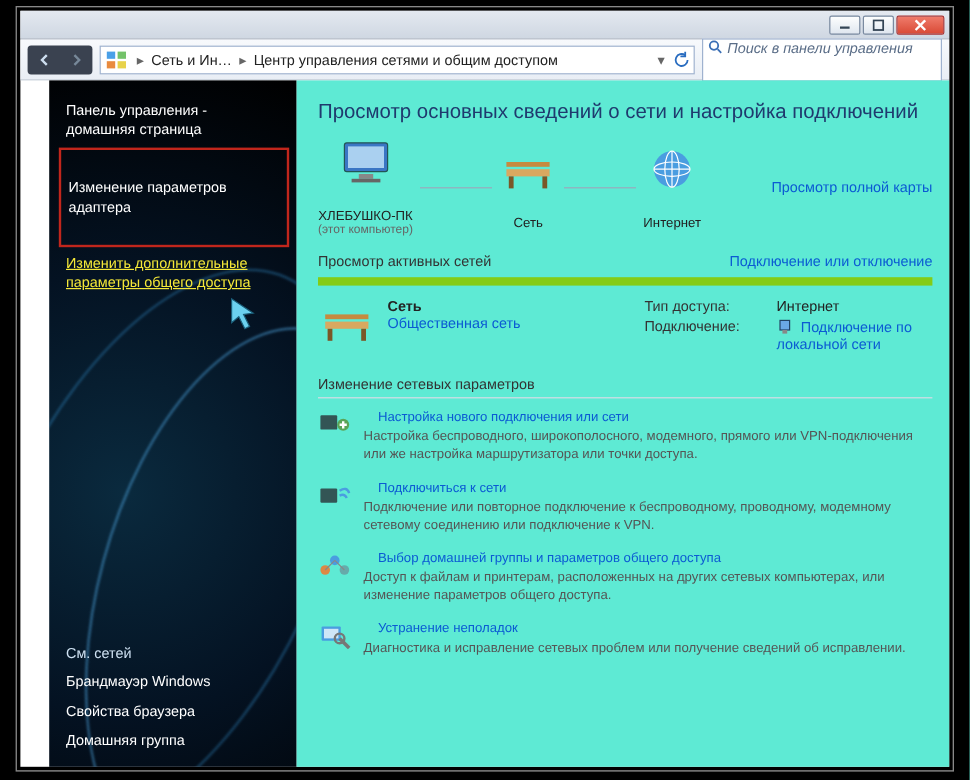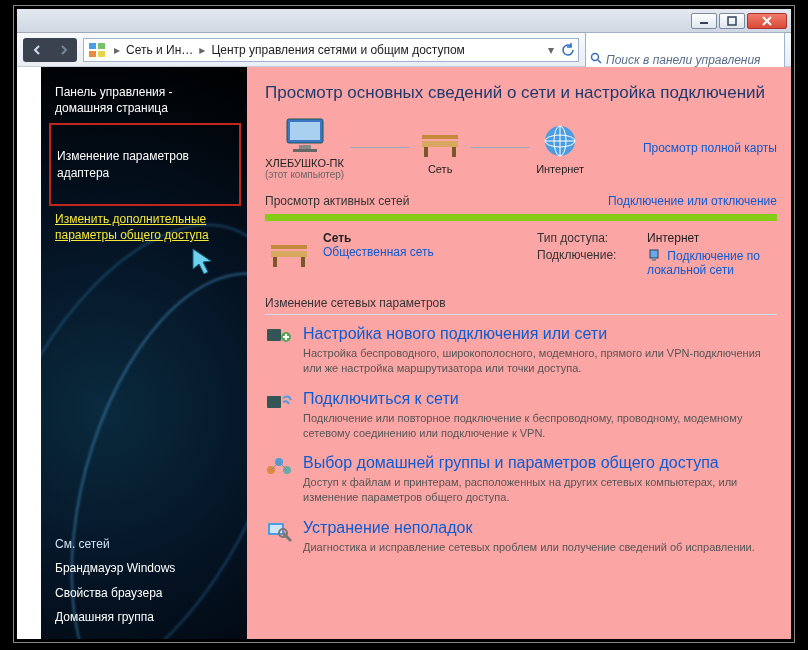--- a/index.html
+++ b/index.html
@@ -17,63 +17,63 @@
   .navbar { height: 34px; background: linear-gradient(#f7f9fc,#e9eef5); display:flex; align-items:center; padding: 0 6px; gap: 6px; border-bottom:1px solid #c4ccd8; }
   .navarrows { width: 54px; height: 24px; background:#3a4250; border-radius: 3px; display:flex; }
   .navarrows div { flex:1; display:flex; align-items:center; justify-content:center; color:#ccd; }
 
   .addressbar { flex:1; height: 24px; background:#fff; border:1px solid #9fb2cf; display:flex; align-items:center; font-size:12px; color:#222; }
   .addr-icon { width:18px; height:16px; margin:0 4px; }
   .addr-seg { padding:0 2px; white-space:nowrap; }
   .addr-chev { color:#666; padding:0 4px; }
   .addr-ref { width:20px; display:flex; align-items:center; justify-content:center; color:#2a6dc0; }
 
-  .searchbar { width: 200px; height:36px; background:#fff; border:1px solid #9fb2cf; display:flex; align-items:flex-end; padding:0 4px; color:#5a6d87; font-style:italic; font-size:12px; }
+  .searchbar { width: 200px; height:36px; background:#fff; border:1px solid #9fb2cf; display:flex; align-items:flex-start; padding:0 4px; color:#5a6d87; font-style:italic; font-size:12px; }
   .searchbar .mag { margin-right:4px; color:#3b6fb5; }
 
   
   .body { display:flex; height: calc(100% - 58px); }
 
   
   .sidebar { width: 206px; background: radial-gradient(circle at 30% 60%, #0a2a3e 0%, #041222 50%, #000 100%); color:#fff; position:relative; overflow:hidden;margin-left:24px; }
   .sidebar::before { content:""; position:absolute; left:-40px; top:140px; width:260px; height:500px; border:2px solid rgba(50,140,200,.4); border-radius:50%; transform:rotate(25deg); filter:blur(1px); }
   .sidebar::after { content:""; position:absolute; left:40px; top:200px; width:240px; height:460px; border:2px solid rgba(80,170,230,.5); border-radius:50%; transform:rotate(15deg); filter:blur(1px); }
   .side-sect { position:relative; z-index:2; padding: 14px 12px 6px 14px; }
   .side-link { display:block; color:#fff; font-size:12px; padding:3px 0; line-height:1.35; }
   .side-highlight-box { border:2px solid #c1261c; padding:20px 6px; margin: 4px -6px 2px -6px; }
   .side-link.hot { color:#f5e838; text-decoration:underline; }
   .cursor-arrow { position:absolute; left:150px; top:180px; z-index:3; }
   .side-bottom { position:absolute; bottom:10px; left:14px; right:10px; z-index:2; }
   .side-bottom .side-link { padding:4px 0; }
 
   
-  .main { flex:1; background:#fca5a5; color:#222; padding: 16px 14px 12px 18px; overflow:auto; }
+  .main { flex:1; background:#5eead4; color:#222; padding: 16px 14px 12px 18px; overflow:auto; }
   .main h1 { font-size:17px; font-weight:400; color:#1f3a6e; margin-bottom:12px; }
   .netmap { display:flex; align-items:center; gap:6px; margin-bottom:4px; }
   .netnode { text-align:center; font-size:11px; }
-  .netnode .lbl { margin-top:0; }
+  .netnode .lbl { margin-top:16px; }
   .netnode .sub { color:#666; font-size:10px; }
   .netline { height:1px; border-top:1px solid #9ab; width:60px; }
   .netlink-right { margin-left:auto; }
   .link { color:#0b5bd3; cursor:pointer; }
 
   .section-row { display:flex; align-items:center; border-bottom:7px solid #84cc16; padding:4px 0 6px 0; margin-top:10px; }
   .section-row .title { color:#333; font-size:12px; }
   .section-row .right { margin-left:auto; }
 
   .active-net { display:flex; margin-top:10px; gap:22px; }
   .active-net .left { display:flex; gap:10px; width:250px; }
   .active-net .props { flex:1; font-size:12px; }
   .active-net .props .row { display:flex; margin-bottom:3px; }
   .active-net .props .k { width:110px; color:#333; }
   .active-net .props .v { flex:1; }
   .subhead { color:#333; font-size:12px; margin: 16px 0 8px 0; border-bottom:1px solid #d7dde5; padding-bottom:4px;}
 
   .tasks .task { display:flex; gap:10px; margin:10px 0 14px 0; }
-  .tasks .task .txt .t { font-size:16px; }
+  .tasks .task .txt .t { font-size:11px;margin-left:12px; }
   .tasks .task .txt .d { color:#555; font-size:11px; margin-top:3px; line-height:1.35; }
 
   .ico24 { width:28px; height:24px; flex:0 0 28px; }
   .ico40 { width:48px; height:40px; }
   .plug-icon { width:14px; height:14px; display:inline-block; vertical-align:-2px; margin-right:3px; }
 </style>
 </head>
 <body>
 
 <div class="window">

